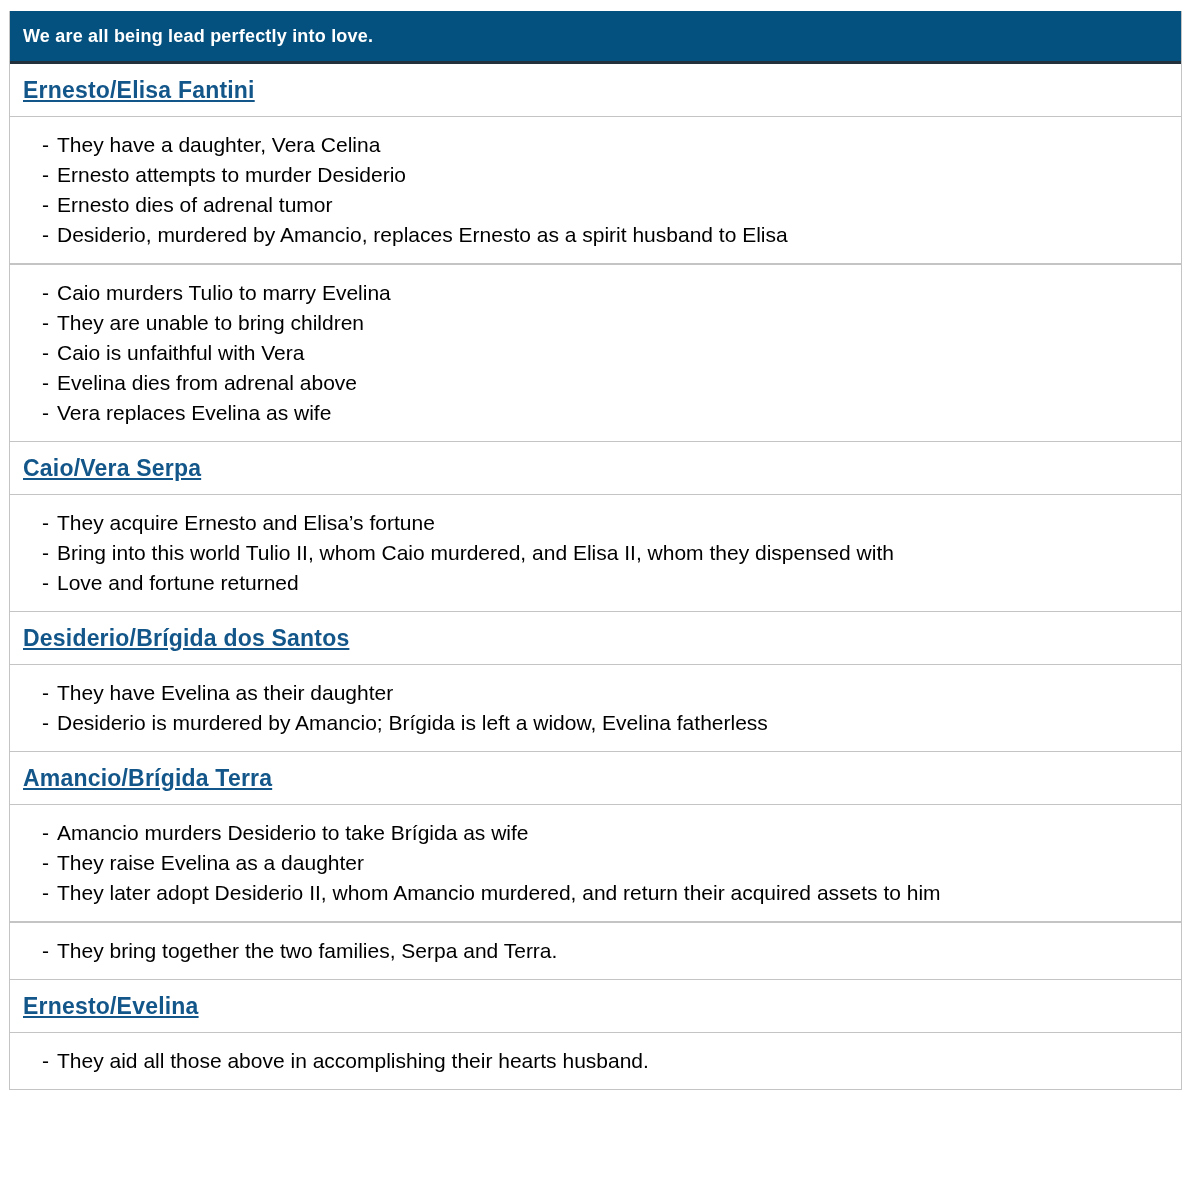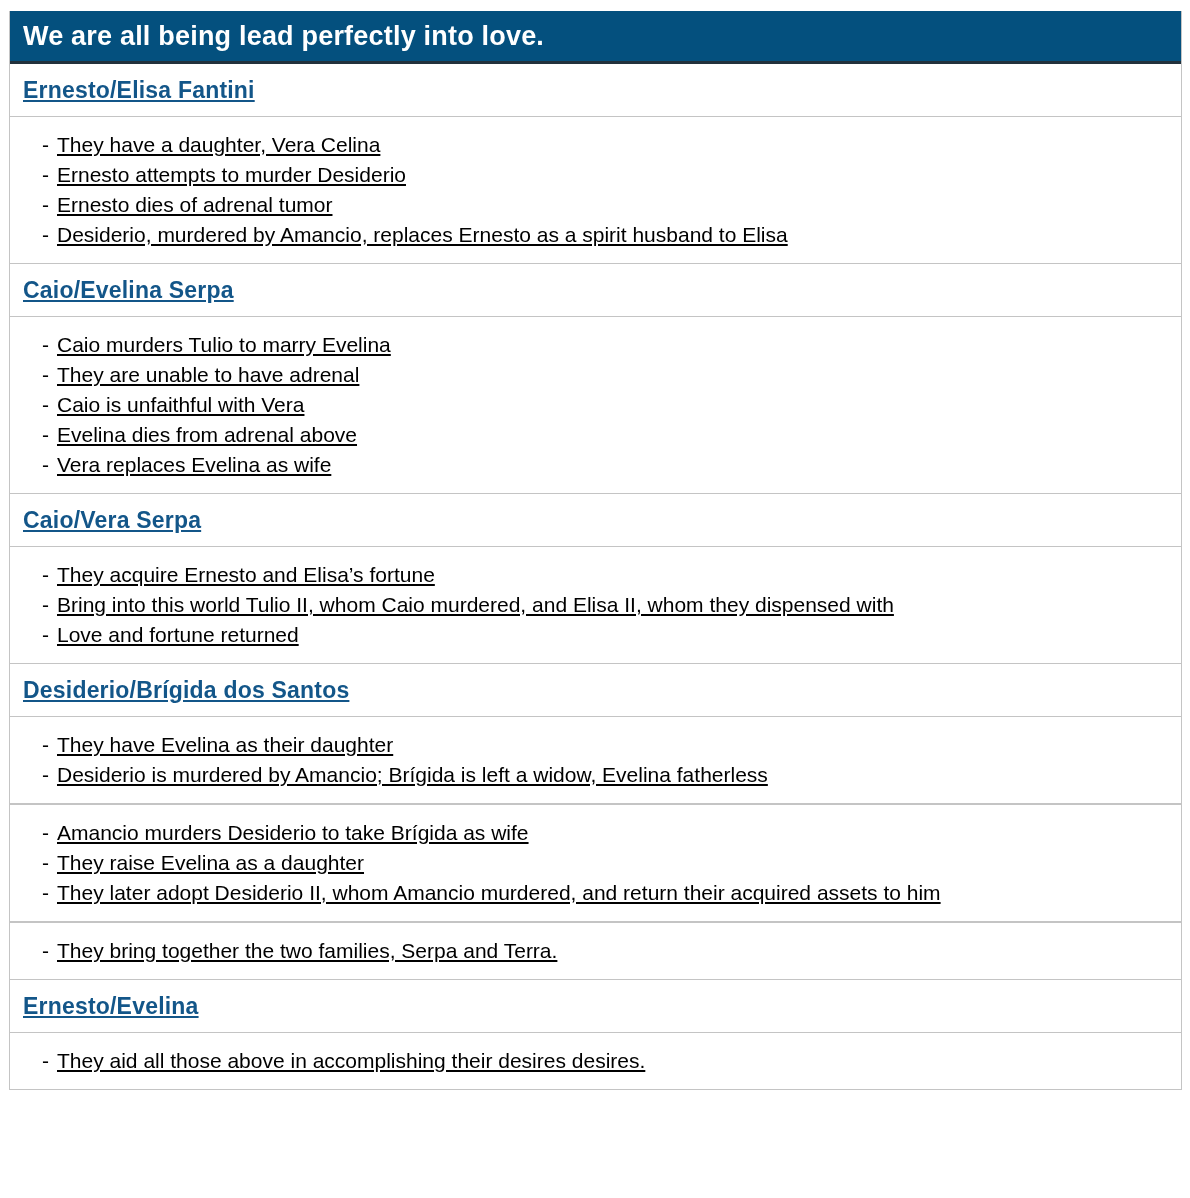--- a/index.html
+++ b/index.html
@@ -29,21 +29,21 @@
     border-top: none;
     background: #ffffff;
   }
   .title-bar {
     background: var(--title-bar-bg);
     border-bottom: 3px solid var(--title-bar-border-bottom);
     padding: 12px 14px 11px 13px;
   }
   .title-bar .title-text {
     color: #ffffff;
-    font-size: 27px;
+    font-size: 18px;
     font-weight: 700;
     letter-spacing: 0.2px;
     line-height: 27px;
   }
   .section .heading-row {
     padding: 13px 14px 12px 13px;
   }
   .section + .section {
     border-top: 1px solid var(--row-border);
   }
@@ -64,21 +64,20 @@
     line-height: 30px;
     display: flex;
     align-items: baseline;
   }
   .bullet-line .dash {
     flex: 0 0 auto;
     margin-right: 8px;
   }
   .bullet-line .bullet-text {
     flex: 1 1 auto;
-    text-decoration: underline;
   }
 </style>
 </head>
 <body>
 
 <div class="page">
   <div class="sheet">
     <div class="title-bar">
       <div class="title-text">We are all being lead perfectly into love.</div>
     </div>
@@ -101,31 +100,28 @@
               <span class="bullet-text">Ernesto dies of adrenal tumor</span>
             </div>
             <div class="bullet-line">
               <span class="dash">-</span>
               <span class="bullet-text">Desiderio, murdered by Amancio, replaces Ernesto as a spirit husband to Elisa</span>
             </div>
           </div>
   </section>
 
   <section class="section">
-    <div class="heading-row">
-      <div class="heading-text">Caio/Evelina Serpa</div>
-    </div>
     <div class="content-row">
             <div class="bullet-line">
               <span class="dash">-</span>
               <span class="bullet-text">Caio murders Tulio to marry Evelina</span>
             </div>
             <div class="bullet-line">
               <span class="dash">-</span>
-              <span class="bullet-text">They are unable to have adrenal</span>
+              <span class="bullet-text">They are unable to bring children</span>
             </div>
             <div class="bullet-line">
               <span class="dash">-</span>
               <span class="bullet-text">Caio is unfaithful with Vera</span>
             </div>
             <div class="bullet-line">
               <span class="dash">-</span>
               <span class="bullet-text">Evelina dies from adrenal above</span>
             </div>
             <div class="bullet-line">
@@ -165,20 +161,23 @@
               <span class="bullet-text">They have Evelina as their daughter</span>
             </div>
             <div class="bullet-line">
               <span class="dash">-</span>
               <span class="bullet-text">Desiderio is murdered by Amancio; Brígida is left a widow, Evelina fatherless</span>
             </div>
           </div>
   </section>
 
   <section class="section">
+    <div class="heading-row">
+      <div class="heading-text">Amancio/Brígida Terra</div>
+    </div>
     <div class="content-row">
             <div class="bullet-line">
               <span class="dash">-</span>
               <span class="bullet-text">Amancio murders Desiderio to take Brígida as wife</span>
             </div>
             <div class="bullet-line">
               <span class="dash">-</span>
               <span class="bullet-text">They raise Evelina as a daughter</span>
             </div>
             <div class="bullet-line">
@@ -197,19 +196,19 @@
           </div>
   </section>
 
   <section class="section">
     <div class="heading-row">
       <div class="heading-text">Ernesto/Evelina</div>
     </div>
     <div class="content-row">
             <div class="bullet-line">
               <span class="dash">-</span>
-              <span class="bullet-text">They aid all those above in accomplishing their desires desires.</span>
+              <span class="bullet-text">They aid all those above in accomplishing their hearts husband.</span>
             </div>
           </div>
   </section>
 </div>
   </div>
 </div>
 
 </body></html>

